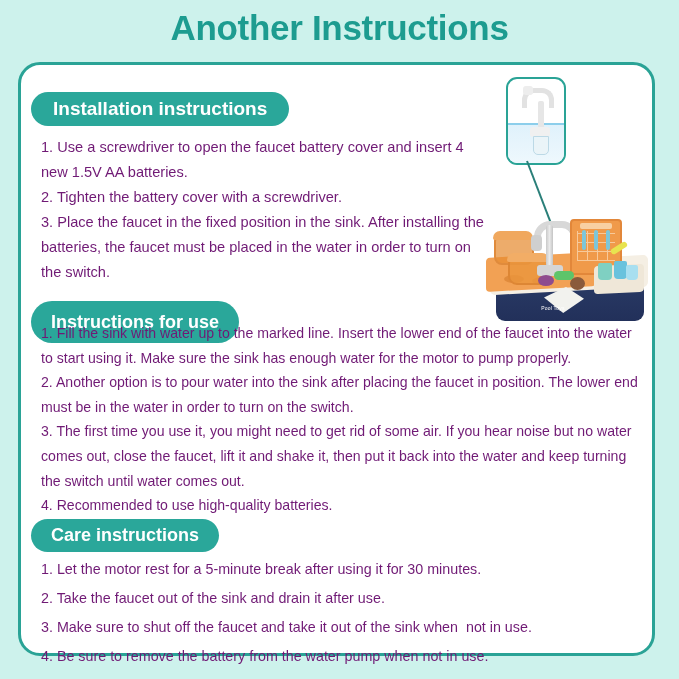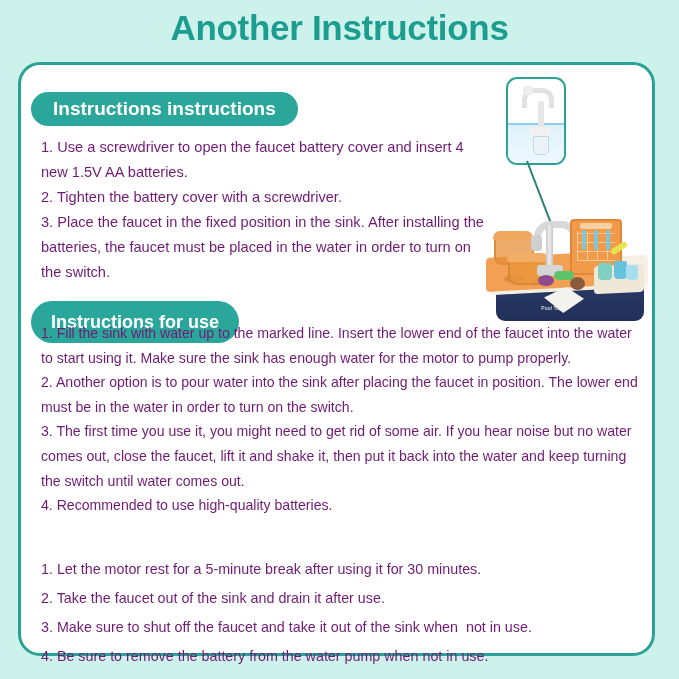--- a/index.html
+++ b/index.html
@@ -188,31 +188,32 @@
 </style>
 </head>
 <body>
 
 <div class="page">
 
   <div class="page-title">Another Instructions</div>
 
   <div class="card">
 
-    <div class="badge badge-install">Instructions instructions</div>
+    <div class="badge badge-install">Installation instructions</div>
     <div class="body-text install-text">1. Use a screwdriver to open the faucet battery cover and insert 4 new 1.5V AA batteries.
 2. Tighten the battery cover with a screwdriver.
 3. Place the faucet in the fixed position in the sink. After installing the batteries, the faucet must be placed in the water in order to turn on the switch.</div>
 
     <div class="badge badge-use">Instructions for use</div>
     <div class="body-text use-text">1. Fill the sink with water up to the marked line. Insert the lower end of the faucet into the water to start using it. Make sure the sink has enough water for the motor to pump properly.
 2. Another option is to pour water into the sink after placing the faucet in position. The lower end must be in the water in order to turn on the switch.
 3. The first time you use it, you might need to get rid of some air. If you hear noise but no water comes out, close the faucet, lift it and shake it, then put it back into the water and keep turning the switch until water comes out.
 4. Recommended to use high-quality batteries.</div>
 
+    <div class="badge badge-care">Care instructions</div>
     <div class="body-text care-text">1. Let the motor rest for a 5-minute break after using it for 30 minutes.
 2. Take the faucet out of the sink and drain it after use.
 3. Make sure to shut off the faucet and take it out of the sink when  not in use.
 4. Be sure to remove the battery from the water pump when not in use.</div>
 
     <div class="product">
 
       <div class="callout">
         <div class="co-water"></div>
         <div class="co-waterline"></div>

